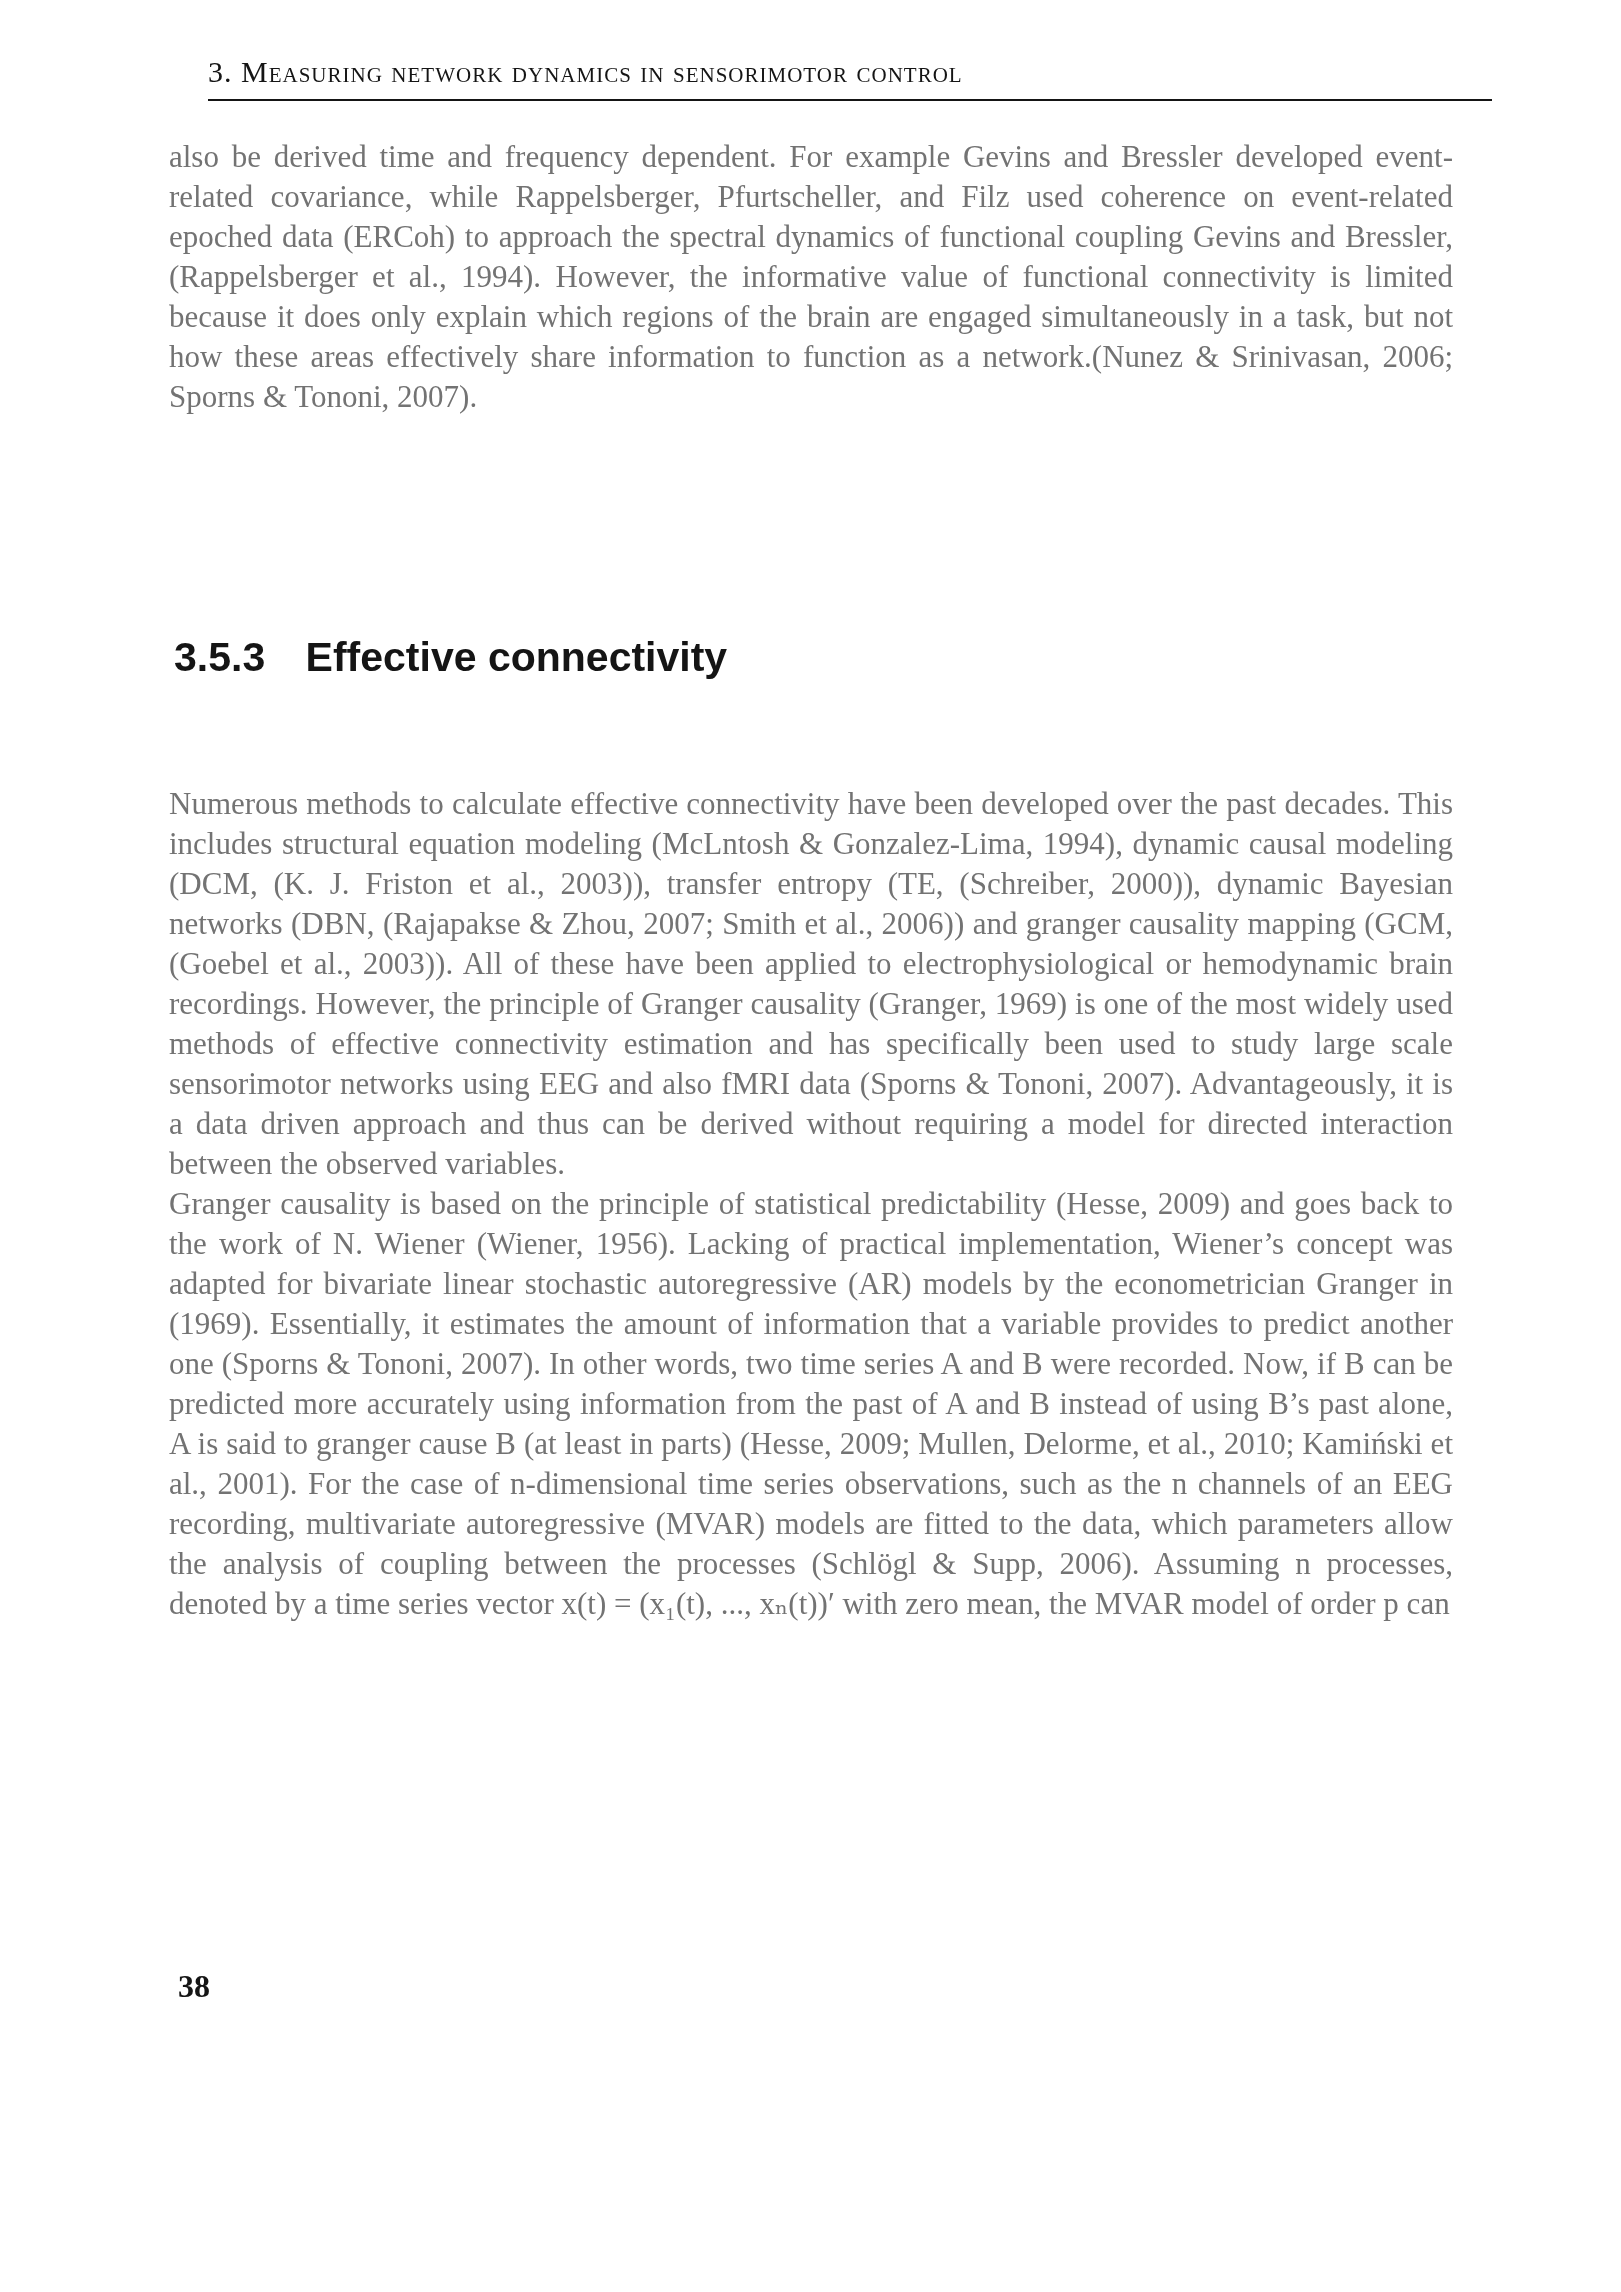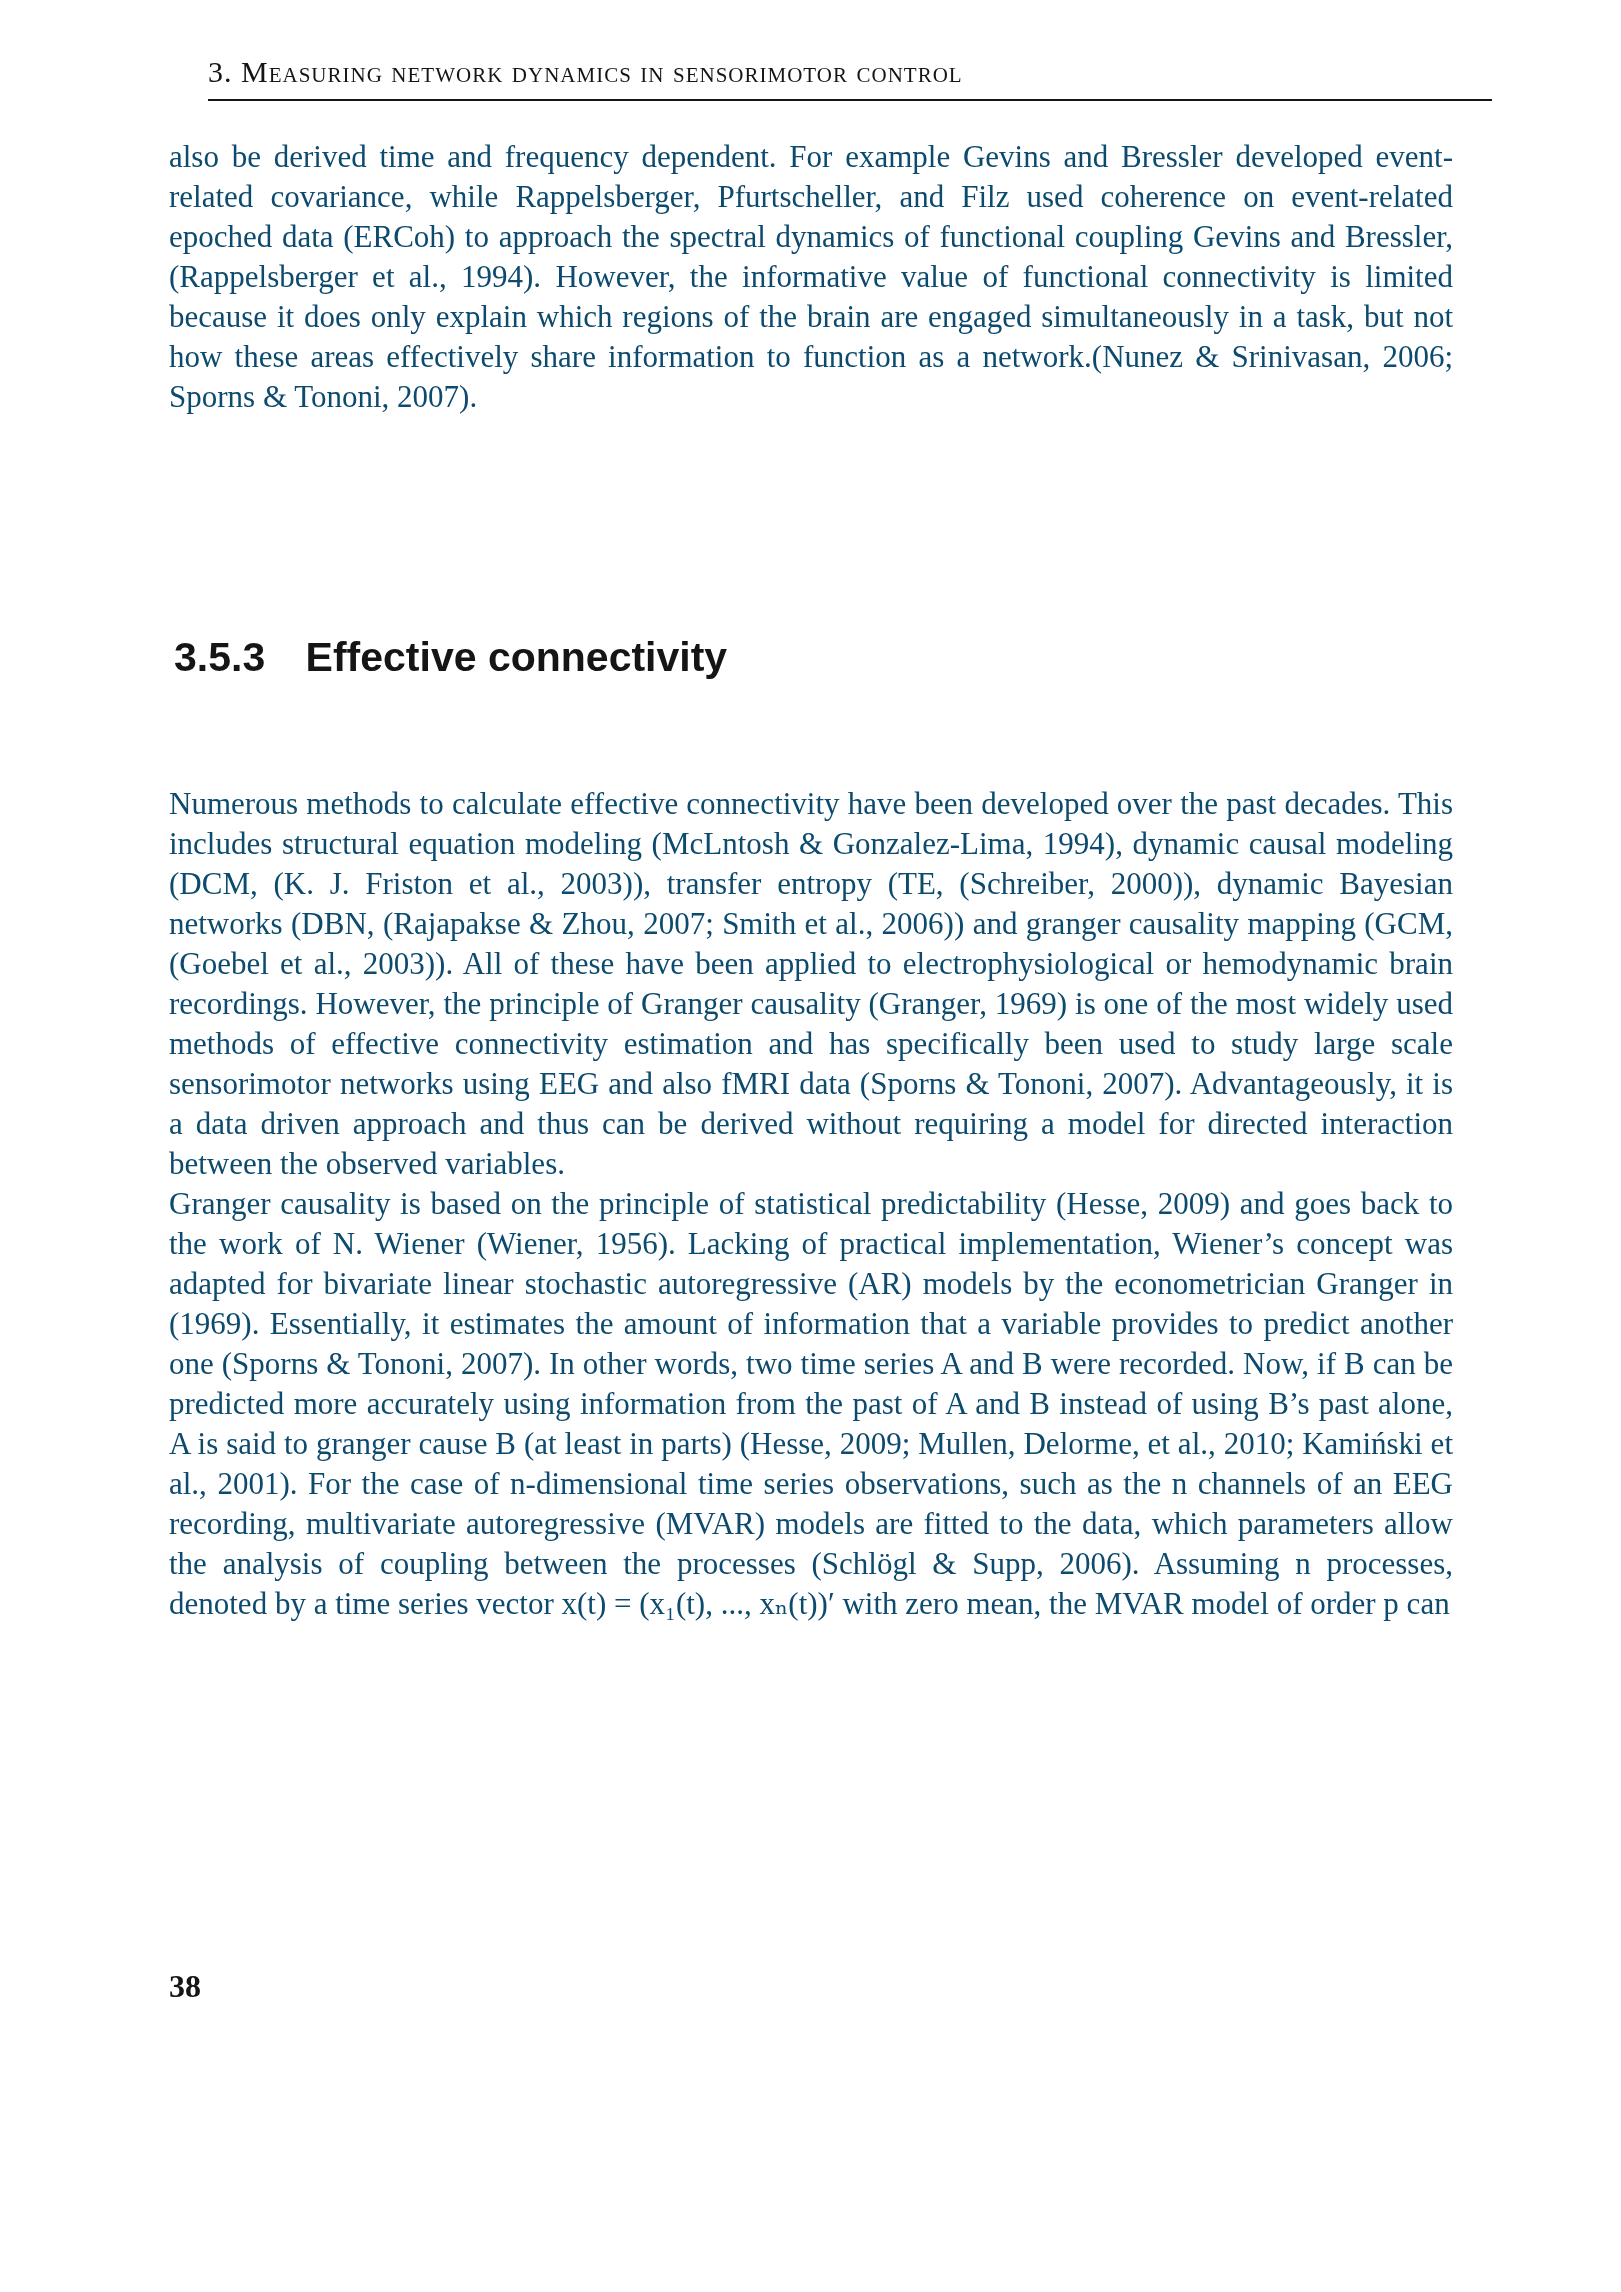--- a/index.html
+++ b/index.html
@@ -37,21 +37,21 @@
     margin-top: 9.8px;
     width: 100%;
   }
 
   .body-par {
     font-family: "Liberation Serif", "DejaVu Serif", serif;
     font-size: 31px;
     line-height: 40px;
     text-align: justify;
     margin: 0;
-    color: #0c4a6e;
+    color: #737373;
   }
 
   .par-intro {
     position: absolute;
     left: 169px;
     top: 137px;
     width: 1284px;
   }
 
   .section-heading {
@@ -69,21 +69,21 @@
 
   .body-block {
     position: absolute;
     left: 169px;
     top: 784px;
     width: 1284px;
   }
 
   .page-number {
     position: absolute;
-    left: 169px;
+    left: 178px;
     top: 1968px;
     font-family: "Liberation Serif", "DejaVu Serif", serif;
     font-weight: bold;
     font-size: 32px;
     color: #151515;
   }
 </style>
 </head>
 <body>
 

